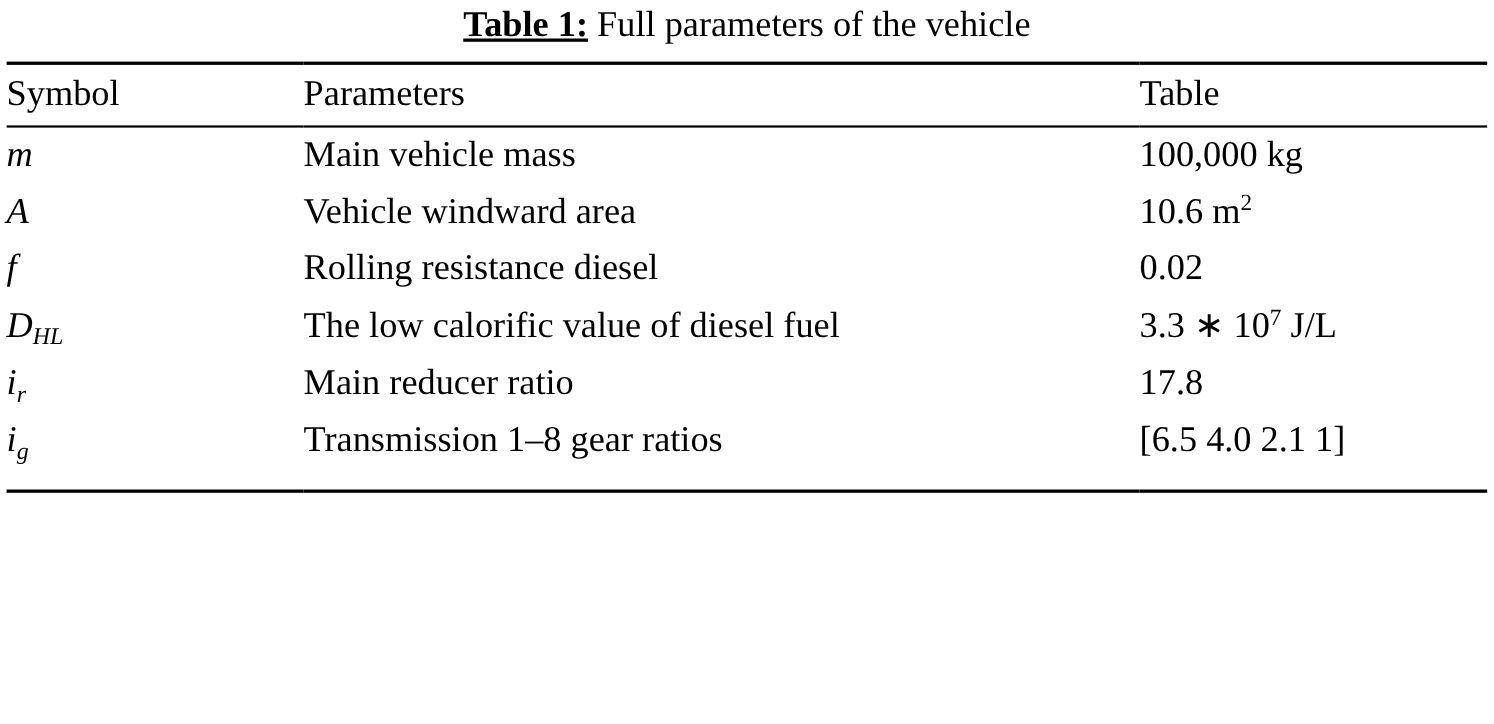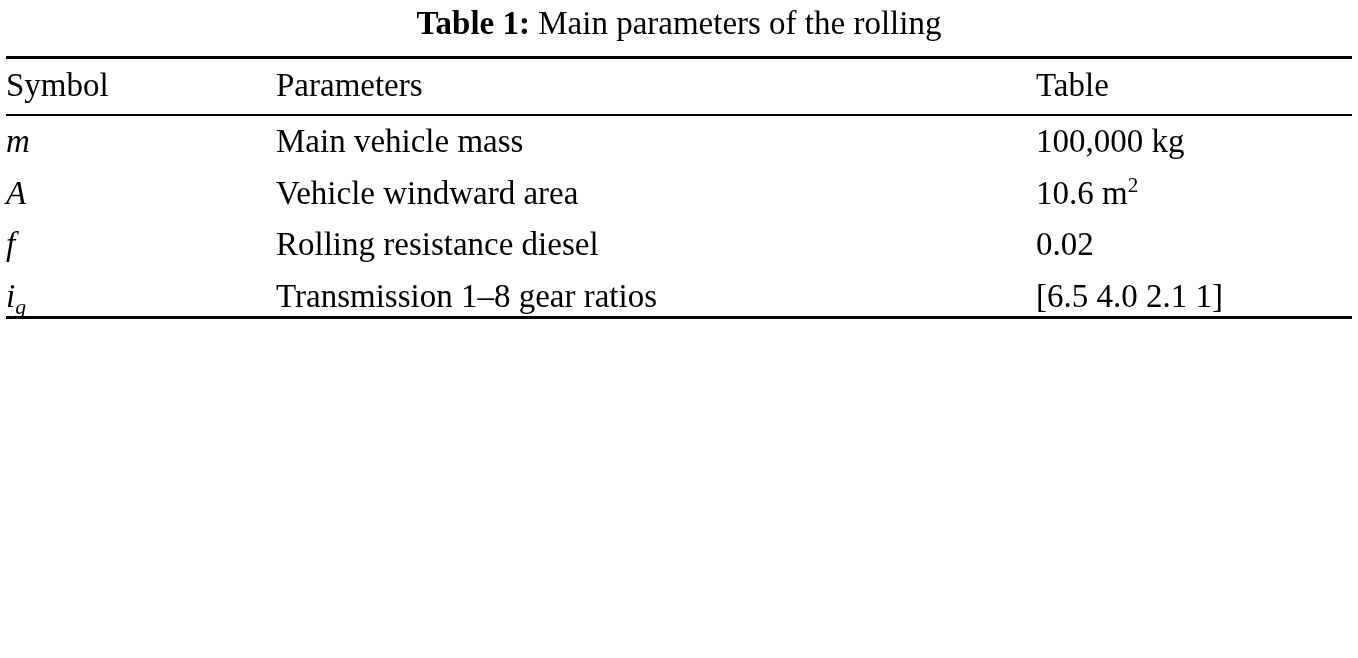--- a/index.html
+++ b/index.html
@@ -24,20 +24,21 @@
   .caption {
     text-align: center;
     font-size: 33px;
     line-height: 1.2;
     padding-top: 4px;
     padding-bottom: 12px;
     white-space: nowrap;
   }
   .caption .cap-label {
     font-weight: bold;
+    text-decoration: underline;
   }
   .caption .cap-text {
     font-weight: normal;
   }
   table.params {
     width: 100%;
     border-collapse: collapse;
     font-size: 33px;
   }
   table.params col.c-symbol { width: 270px; }
@@ -56,21 +57,21 @@
     margin-top: 40px;
   }
   tbody td {
     padding: 7px 0 7px 0;
     vertical-align: baseline;
     line-height: 1.15;
     white-space: nowrap;
   }
   tbody tr:last-child td {
     border-bottom: 3px solid #000;
-    padding-bottom: 0;
+    padding-bottom: 25px;
     margin-top: 23px;
   }
   .sym {
     font-style: italic;
     font-size: 33px;
   }
   .sym sub {
     font-style: italic;
     font-size: 0.66em;
     vertical-align: baseline;
@@ -84,21 +85,21 @@
     top: -0.55em;
   }
 </style>
 </head>
 <body>
 
 <div class="page">
 
   <div class="caption">
     <span class="cap-label">Table 1:</span>
-    <span class="cap-text">Main parameters of the rolling</span>
+    <span class="cap-text">Full parameters of the vehicle</span>
   </div>
 
   <table class="params">
     <colgroup>
       <col class="c-symbol">
       <col class="c-param">
       <col class="c-value">
     </colgroup>
     <thead>
       <tr class="head-row">
@@ -117,20 +118,30 @@
           <td><span class="sym">A</span></td>
           <td>Vehicle windward area</td>
           <td><span>10.6 m</span><sup class="sup">2</sup></td>
         </tr>
         <tr>
           <td><span class="sym">f</span></td>
           <td>Rolling resistance diesel</td>
           <td><span>0.02</span></td>
         </tr>
         <tr>
+          <td><span class="sym">D<sub>HL</sub></span></td>
+          <td>The low calorific value of diesel fuel</td>
+          <td><span>3.3 ∗ 10</span><sup class="sup">7</sup><span> J/L</span></td>
+        </tr>
+        <tr>
+          <td><span class="sym">i<sub>r</sub></span></td>
+          <td>Main reducer ratio</td>
+          <td><span>17.8</span></td>
+        </tr>
+        <tr>
           <td><span class="sym">i<sub>g</sub></span></td>
           <td>Transmission 1–8 gear ratios</td>
           <td><span>[6.5 4.0 2.1 1]</span></td>
         </tr>
       </tbody>
   </table>
 
 </div>
 
 </body></html>

